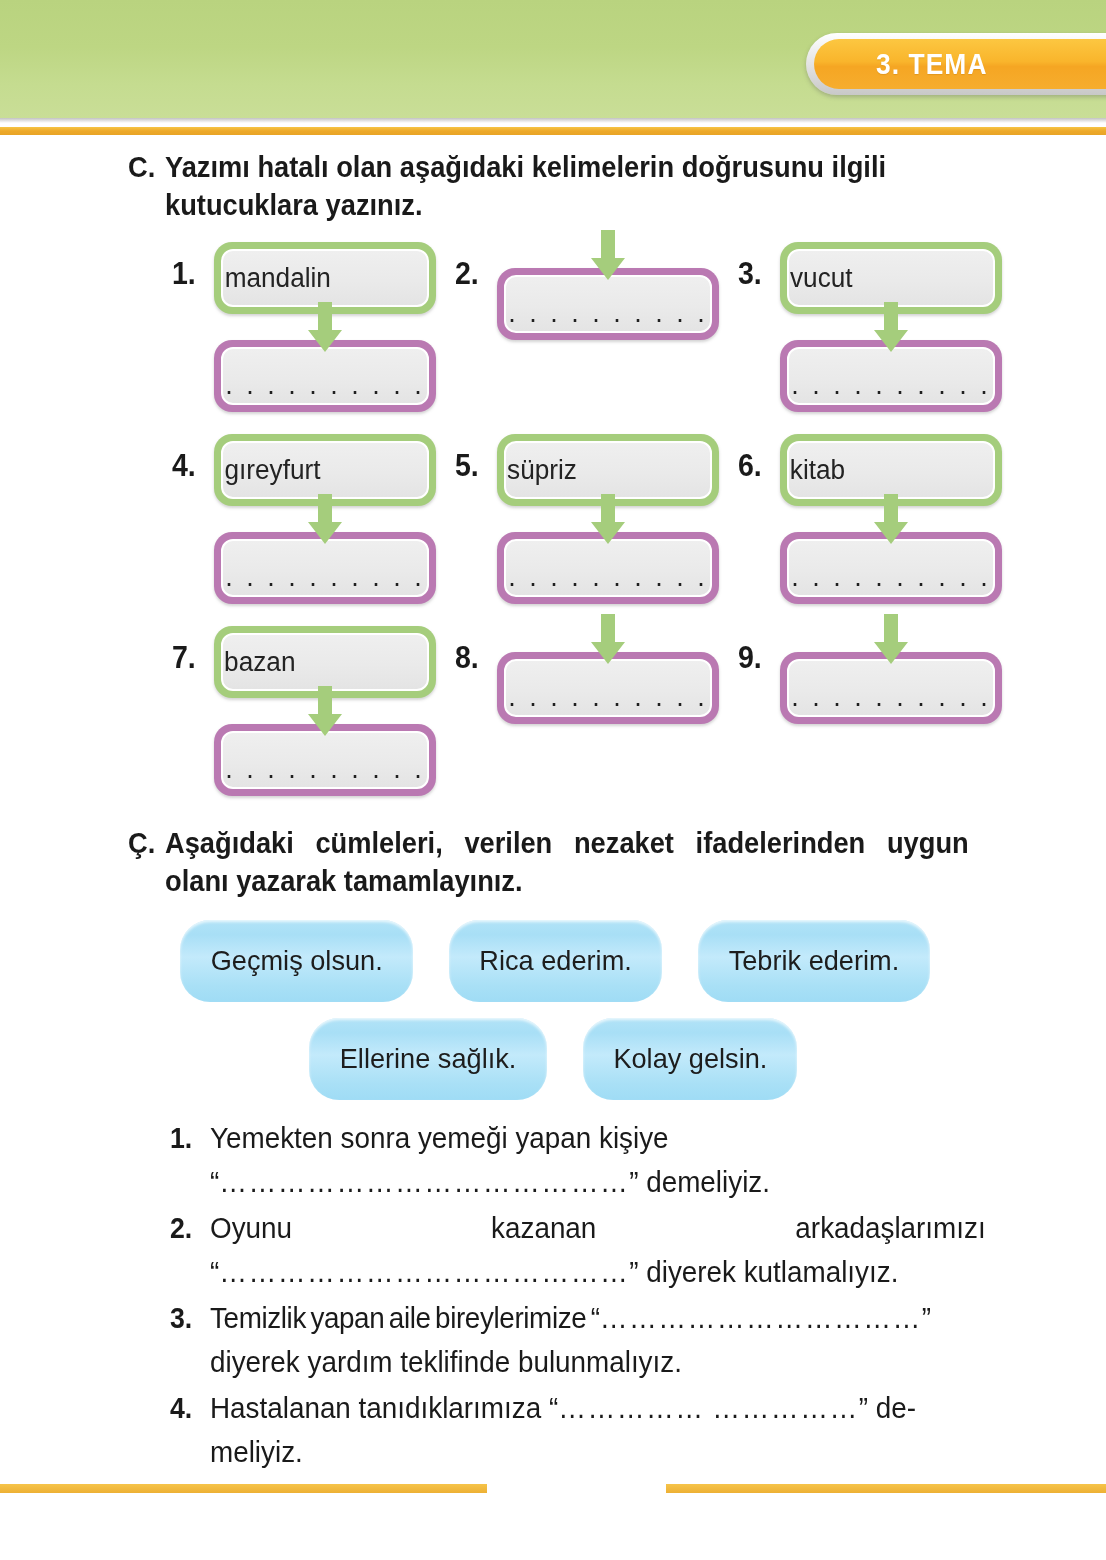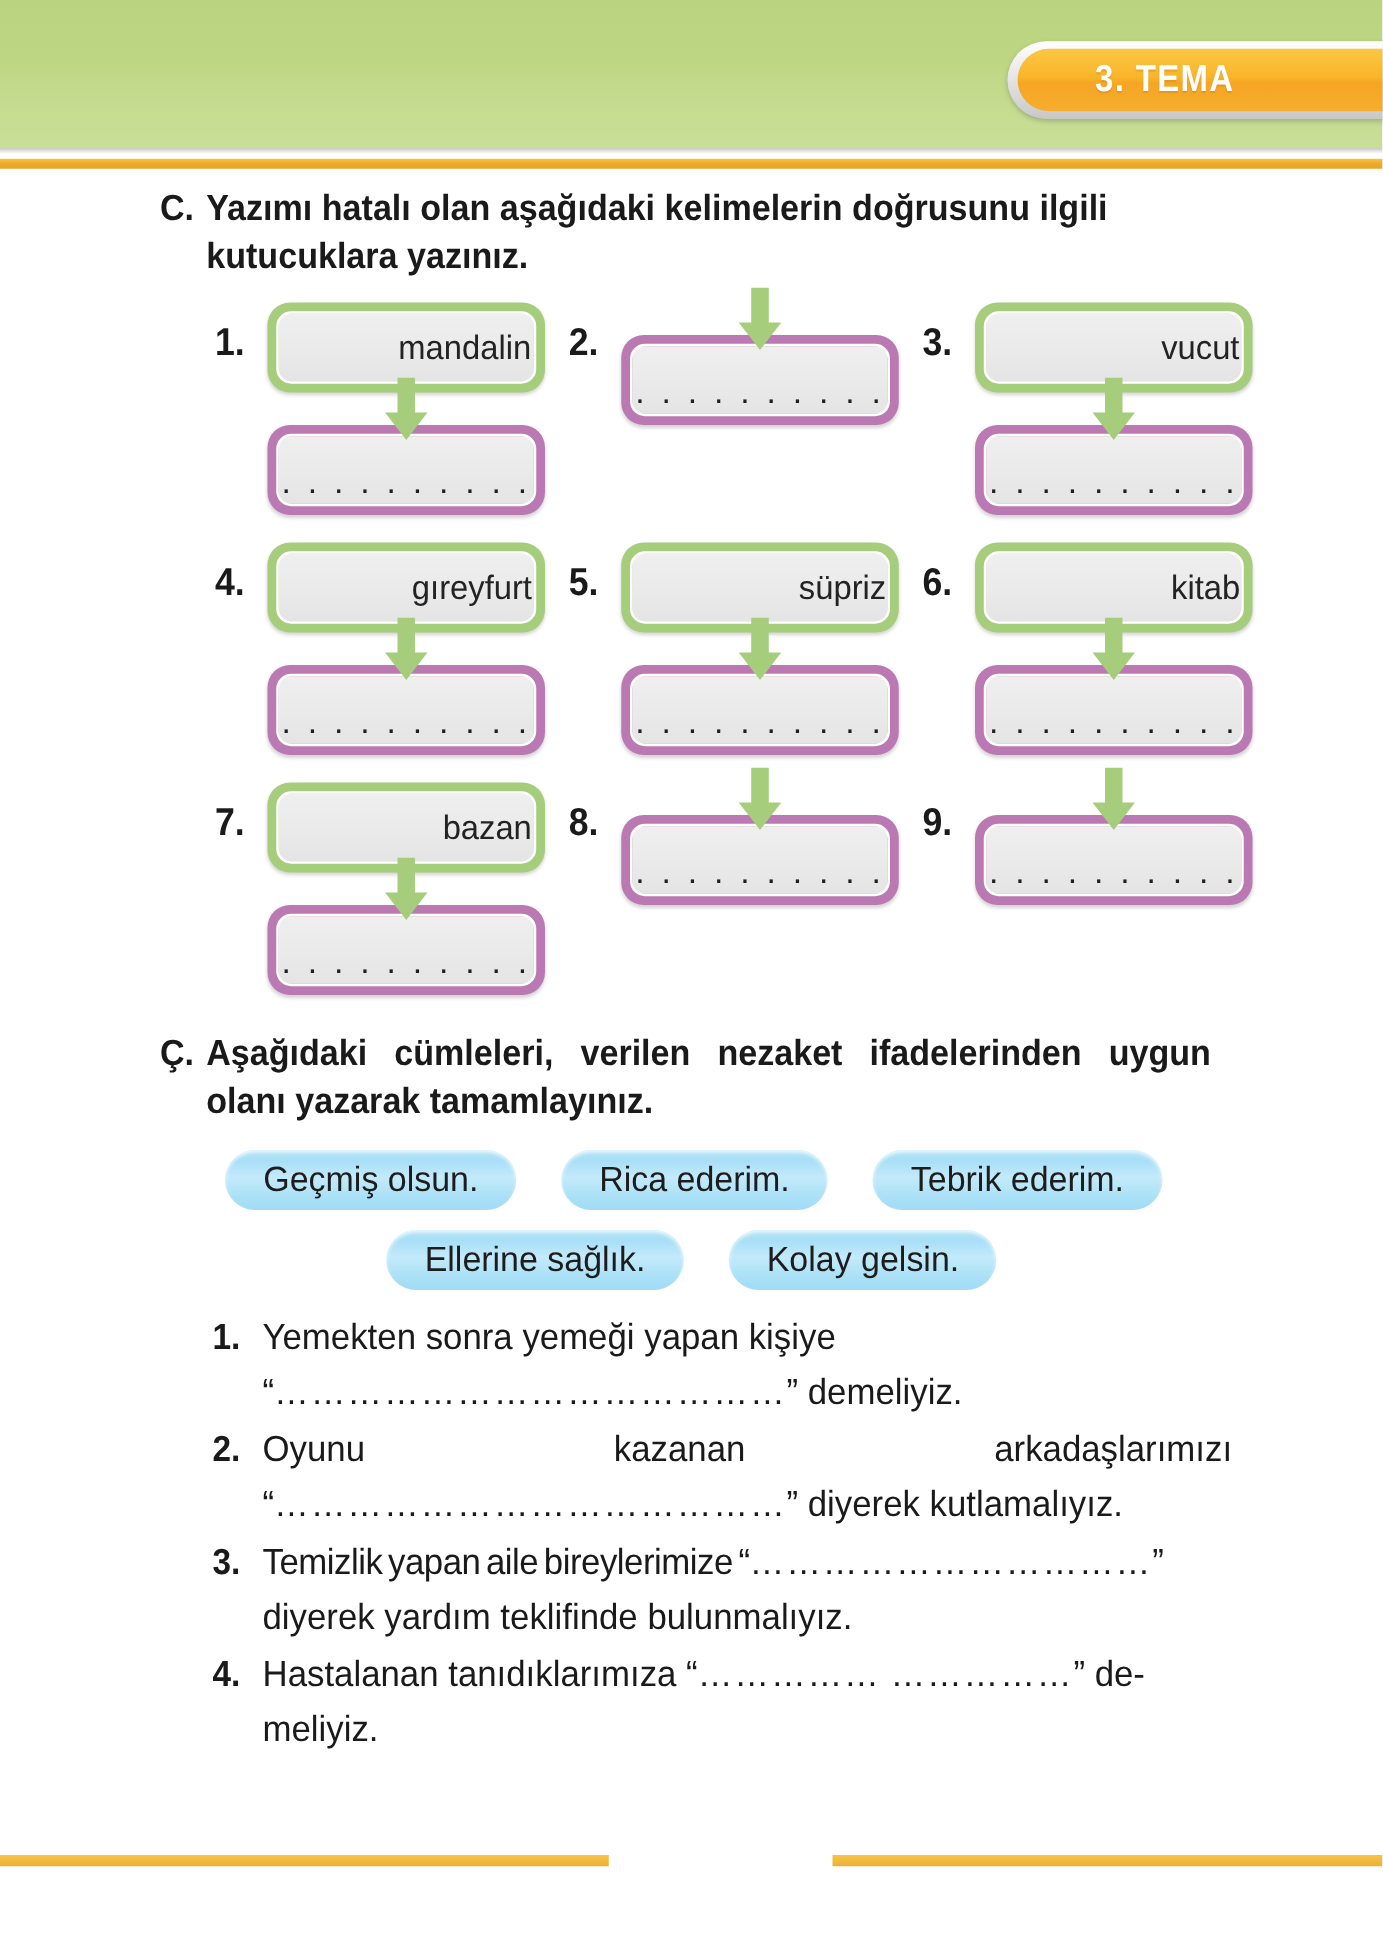--- a/index.html
+++ b/index.html
@@ -150,21 +150,21 @@
   }
   .box-inner {
     width: 100%;
     height: 100%;
     box-sizing: border-box;
     border-radius: 12px;
     background: linear-gradient(to bottom, #efefef 0%, #eaeaea 55%, #e4e4e4 100%);
     border: 2px solid #ffffff;
     display: flex;
     align-items: center;
-    justify-content: flex-end;
+    justify-content: flex-start;
     overflow: hidden;
   }
   .box-word {
     font-size: 27px;
     line-height: 1;
     color: #232323;
     white-space: nowrap;
     transform: scaleX(0.97);
   }
   .box-inner.answer {
@@ -198,25 +198,25 @@
   .pill-row {
     display: flex;
     justify-content: center;
     gap: 36px;
     margin-bottom: 16px;
   }
   .pill-row.row1 { padding-left: 4px; }
   .pill {
     background: linear-gradient(to bottom, #b2e3f7 0%, #a8dff6 18%, #c3eafb 45%, #a9e0f6 80%, #9fdcf5 100%);
     border-radius: 30px;
-    height: 48px;
+    height: 58px;
     display: flex;
     align-items: center;
     justify-content: flex-start;
-    padding: 0 28px;
+    padding: 12px 28px;
     box-shadow: inset 0 2px 3px rgba(255,255,255,0.75);
   }
   .pill-label {
     font-size: 28px;
     color: #1d1d1d;
     white-space: nowrap;
     transform: scaleX(0.97);
   }
 
   

